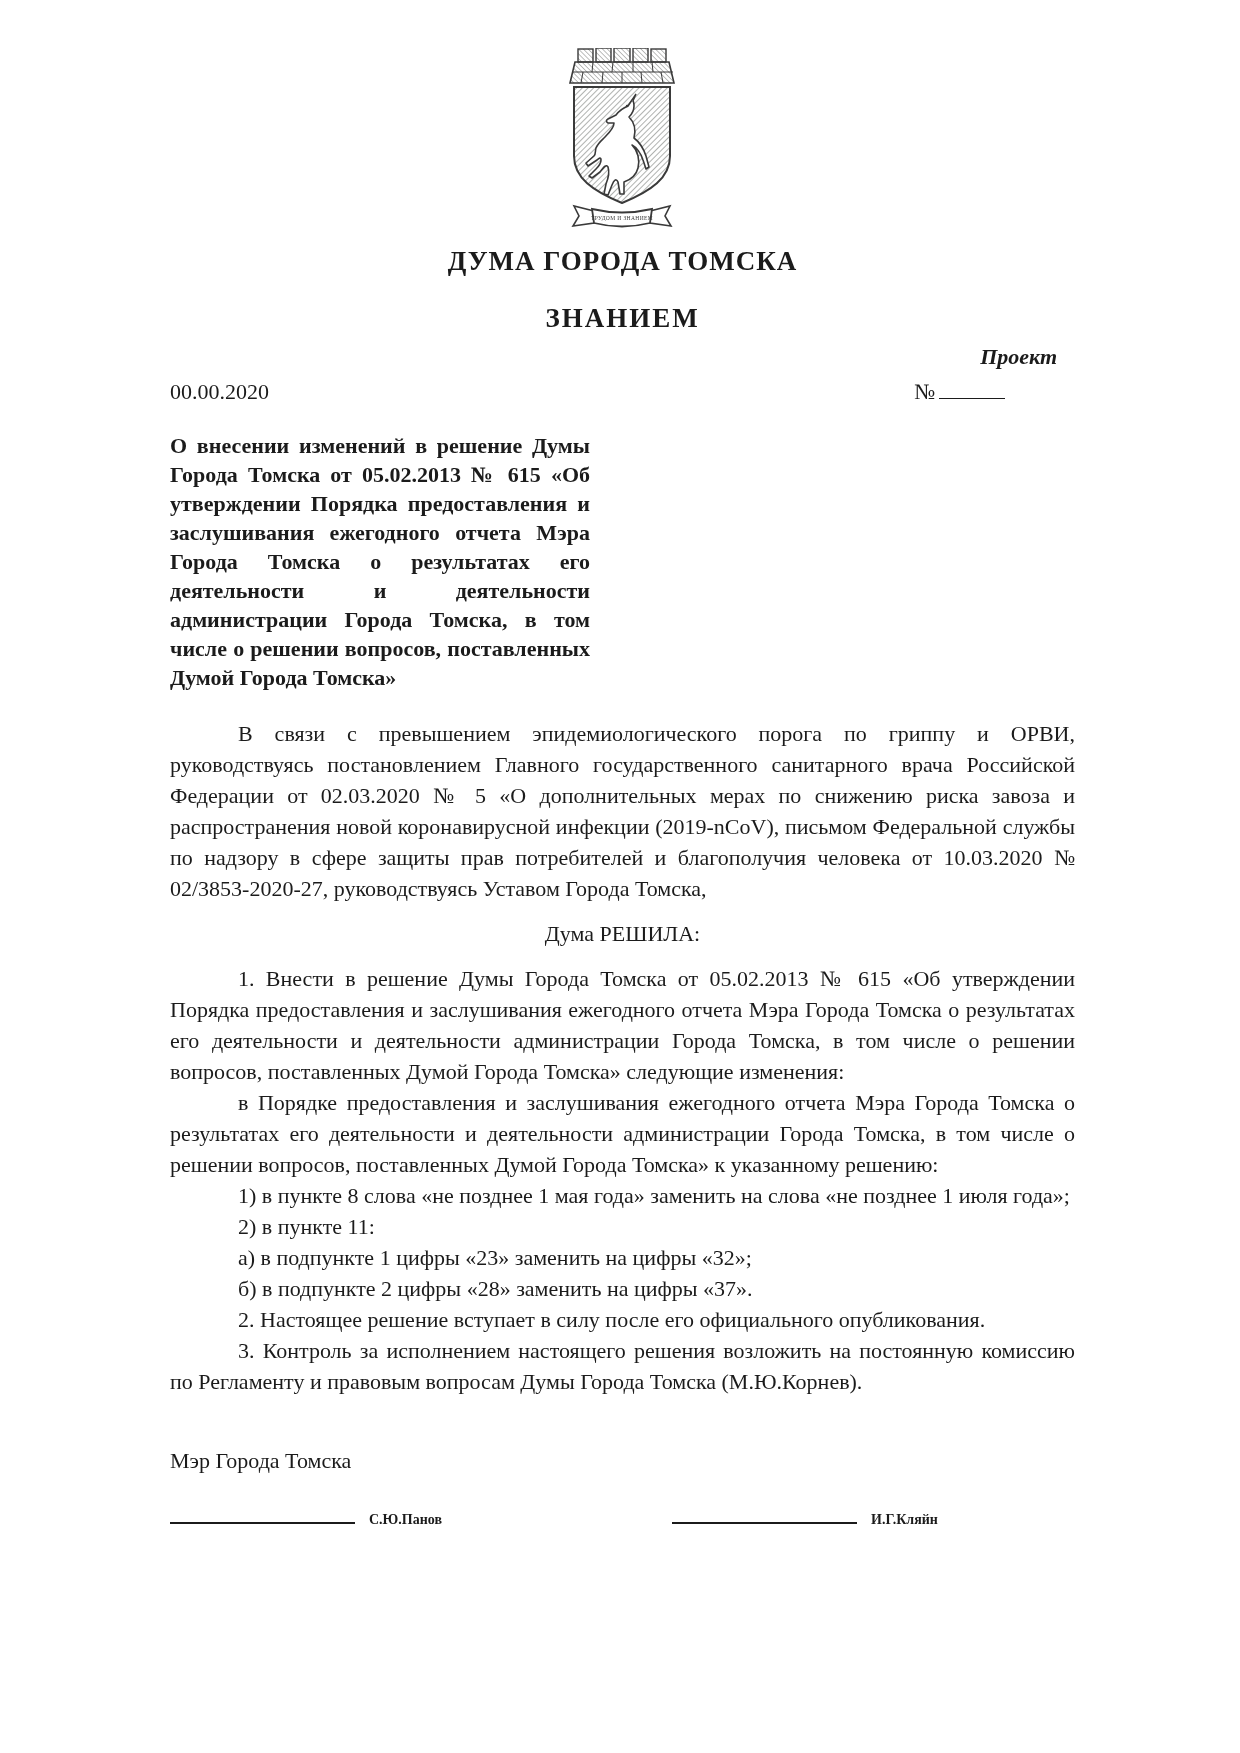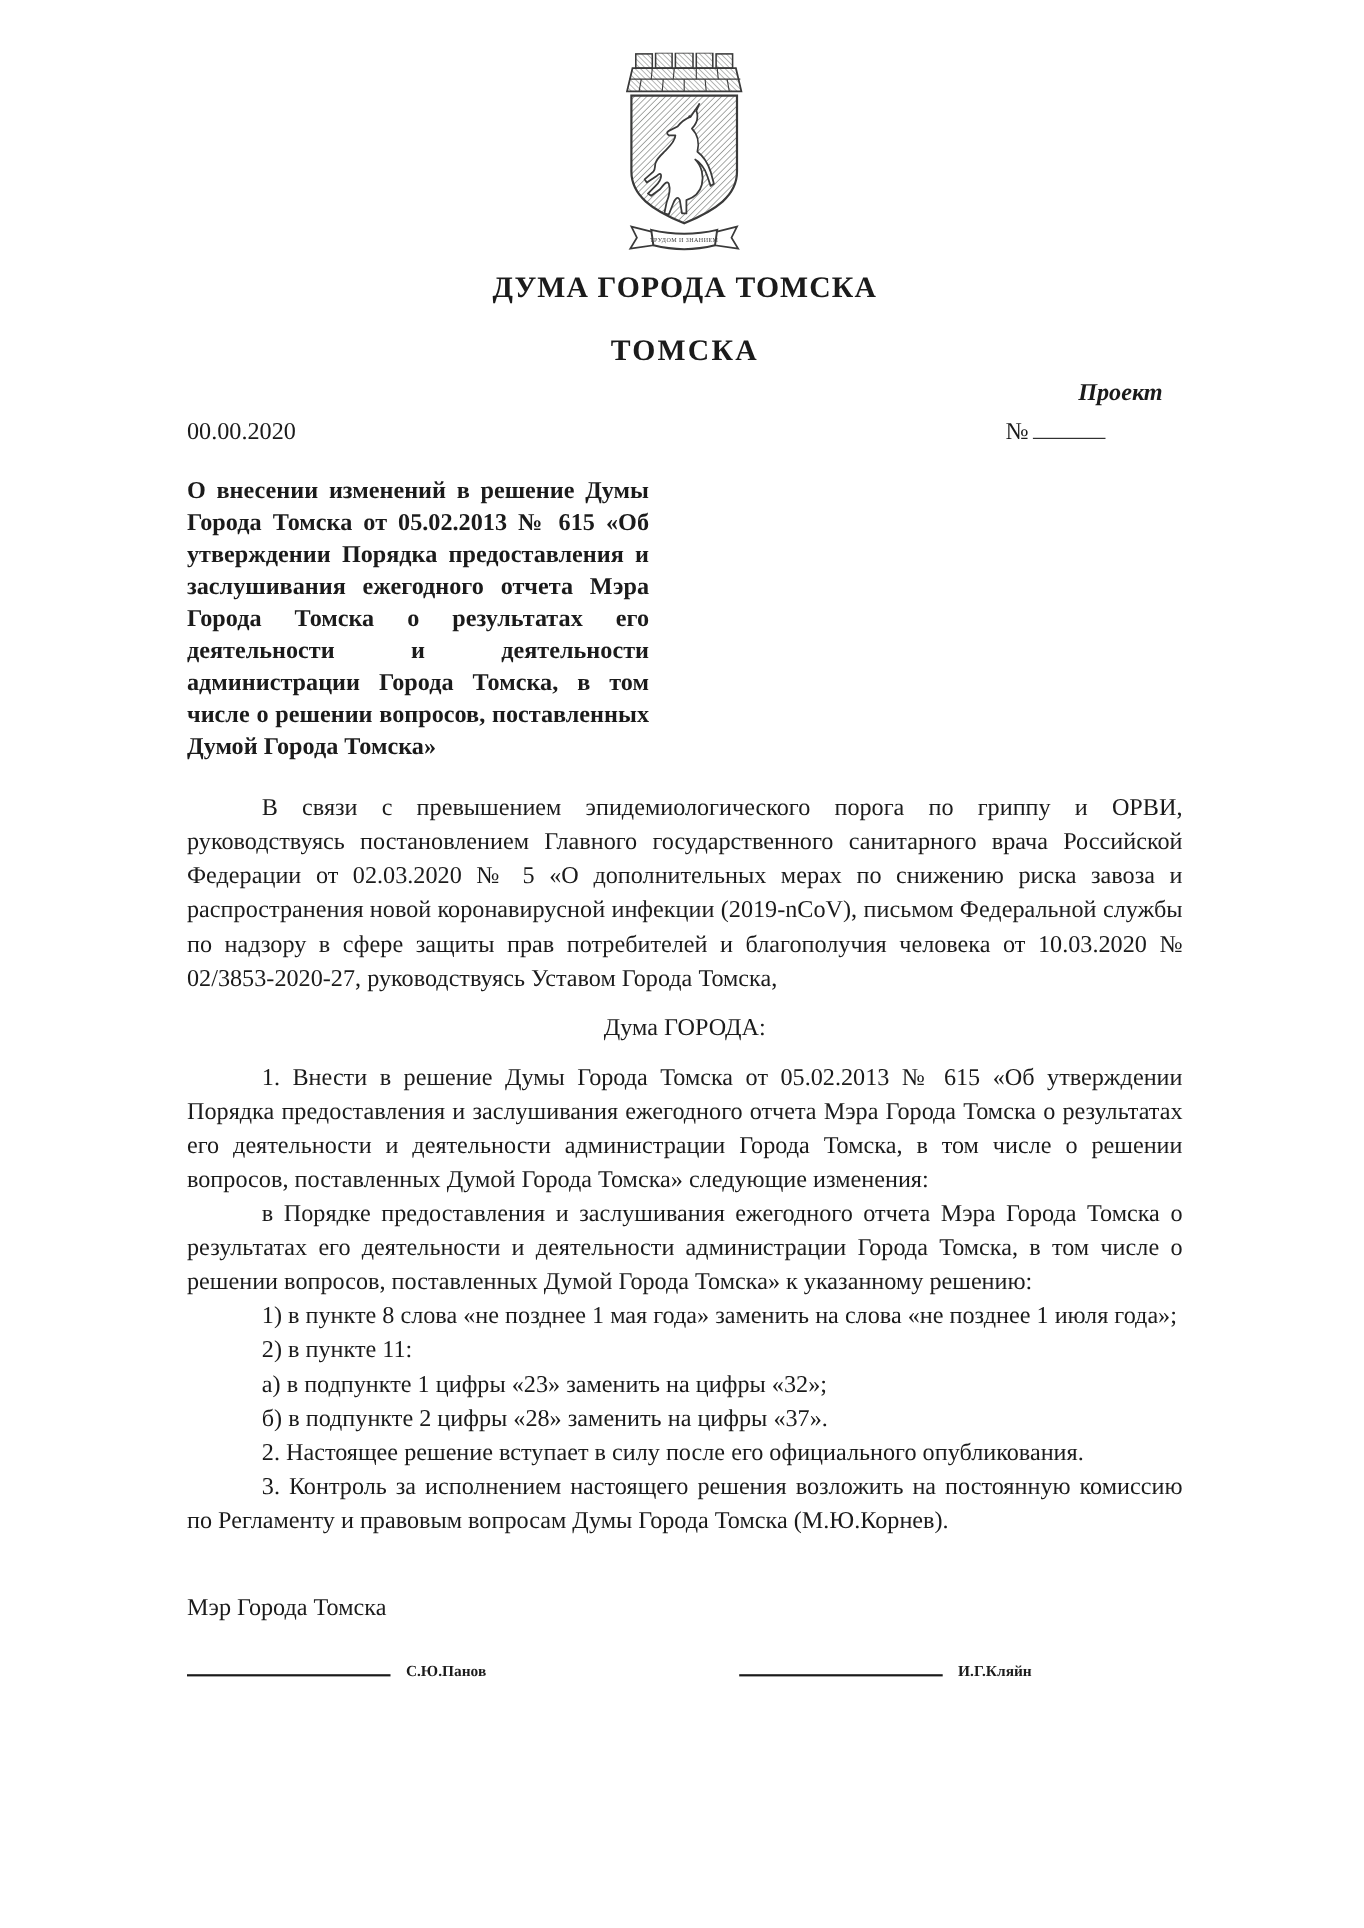--- a/index.html
+++ b/index.html
@@ -173,36 +173,36 @@
       <g>
         <polygon points="46,163 26,158 31,168 25,178 46,175" fill="#ffffff" stroke="#3a3a3a" stroke-width="1.6"></polygon>
         <polygon points="102,163 122,158 117,168 123,178 102,175" fill="#ffffff" stroke="#3a3a3a" stroke-width="1.6"></polygon>
         <path d="M44,161 Q74,168 104,161 L102,175 Q74,182 46,175 Z" fill="#ffffff" stroke="#3a3a3a" stroke-width="1.8"></path>
         <text x="74" y="172" text-anchor="middle" font-size="5.5" letter-spacing="0.4" fill="#3a3a3a">ТРУДОМ И ЗНАНИЕМ</text>
       </g>
     </svg>
   </div>
 
   <h1 class="org-title">ДУМА ГОРОДА ТОМСКА</h1>
-  <h2 class="doc-type">ТОМСКА</h2>
+  <h2 class="doc-type">ЗНАНИЕМ</h2>
 
   <div class="project-row">Проект</div>
 
   <div class="date-row">
     <span>00.00.2020</span>
     <span class="number-cell">
       <span>№</span><span class="number-blank"></span>
     </span>
   </div>
 
   <p class="subject">О внесении изменений в решение Думы Города Томска от 05.02.2013 № 615 «Об утверждении Порядка предоставления и заслушивания ежегодного отчета Мэра Города Томска о результатах его деятельности и деятельности администрации Города Томска, в том числе о решении вопросов, поставленных Думой Города Томска»</p>
 
   <p class="body-par preamble">В связи с превышением эпидемиологического порога по гриппу и ОРВИ, руководствуясь постановлением Главного государственного санитарного врача Российской Федерации от 02.03.2020 № 5 «О дополнительных мерах по снижению риска завоза и распространения новой коронавирусной инфекции (2019-nCoV), письмом Федеральной службы по надзору в сфере защиты прав потребителей и благополучия человека от 10.03.2020 № 02/3853-2020-27, руководствуясь Уставом Города Томска,</p>
 
-  <p class="body-par resolved">Дума ГОРОДА:</p>
+  <p class="body-par resolved">Дума РЕШИЛА:</p>
 
   <p class="body-par">1. Внести в решение Думы Города Томска от 05.02.2013 № 615 «Об утверждении Порядка предоставления и заслушивания ежегодного отчета Мэра Города Томска о результатах его деятельности и деятельности администрации Города Томска, в том числе о решении вопросов, поставленных Думой Города Томска» следующие изменения:</p>
   <p class="body-par">в Порядке предоставления и заслушивания ежегодного отчета Мэра Города Томска о результатах его деятельности и деятельности администрации Города Томска, в том числе о решении вопросов, поставленных Думой Города Томска» к указанному решению:</p>
   <p class="body-par">1) в пункте 8 слова «не позднее 1 мая года» заменить на слова «не позднее 1 июля года»;</p>
   <p class="body-par">2) в пункте 11:</p>
   <p class="body-par">а) в подпункте 1 цифры «23» заменить на цифры «32»;</p>
   <p class="body-par">б) в подпункте 2 цифры «28» заменить на цифры «37».</p>
   <p class="body-par">2. Настоящее решение вступает в силу после его официального опубликования.</p>
   <p class="body-par">3. Контроль за исполнением настоящего решения возложить на постоянную комиссию по Регламенту и правовым вопросам Думы Города Томска (М.Ю.Корнев).</p>
 

